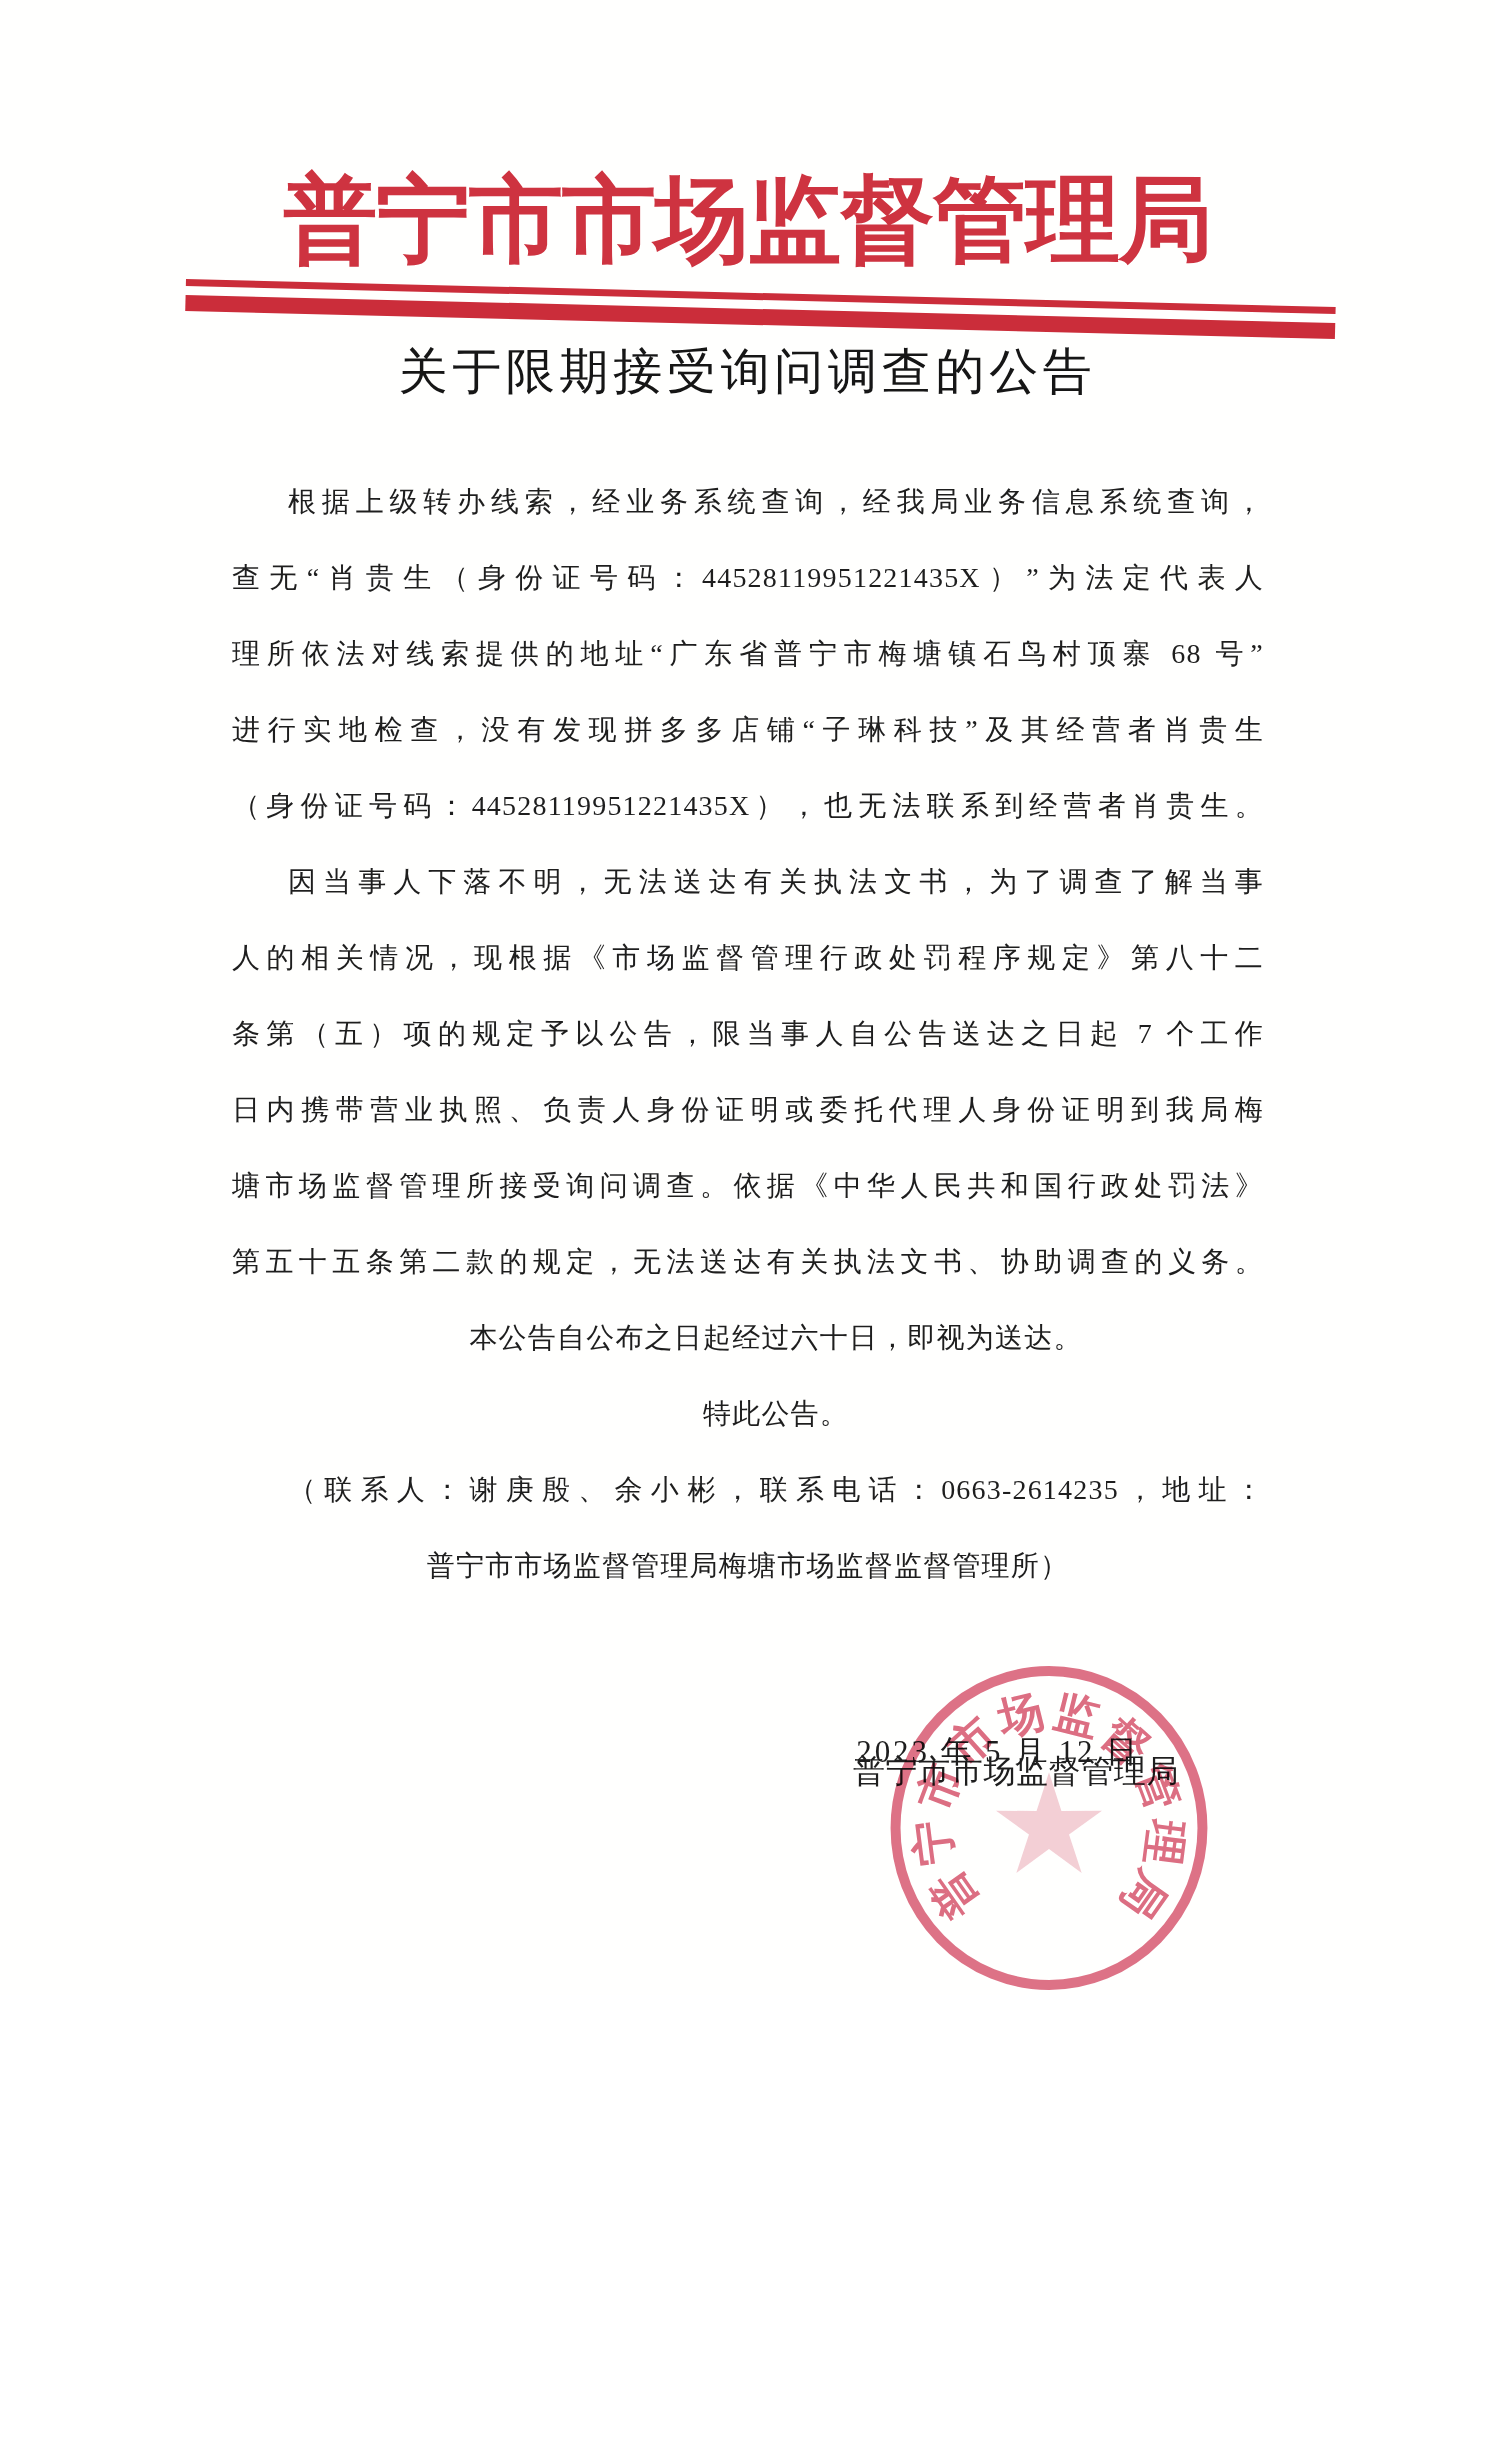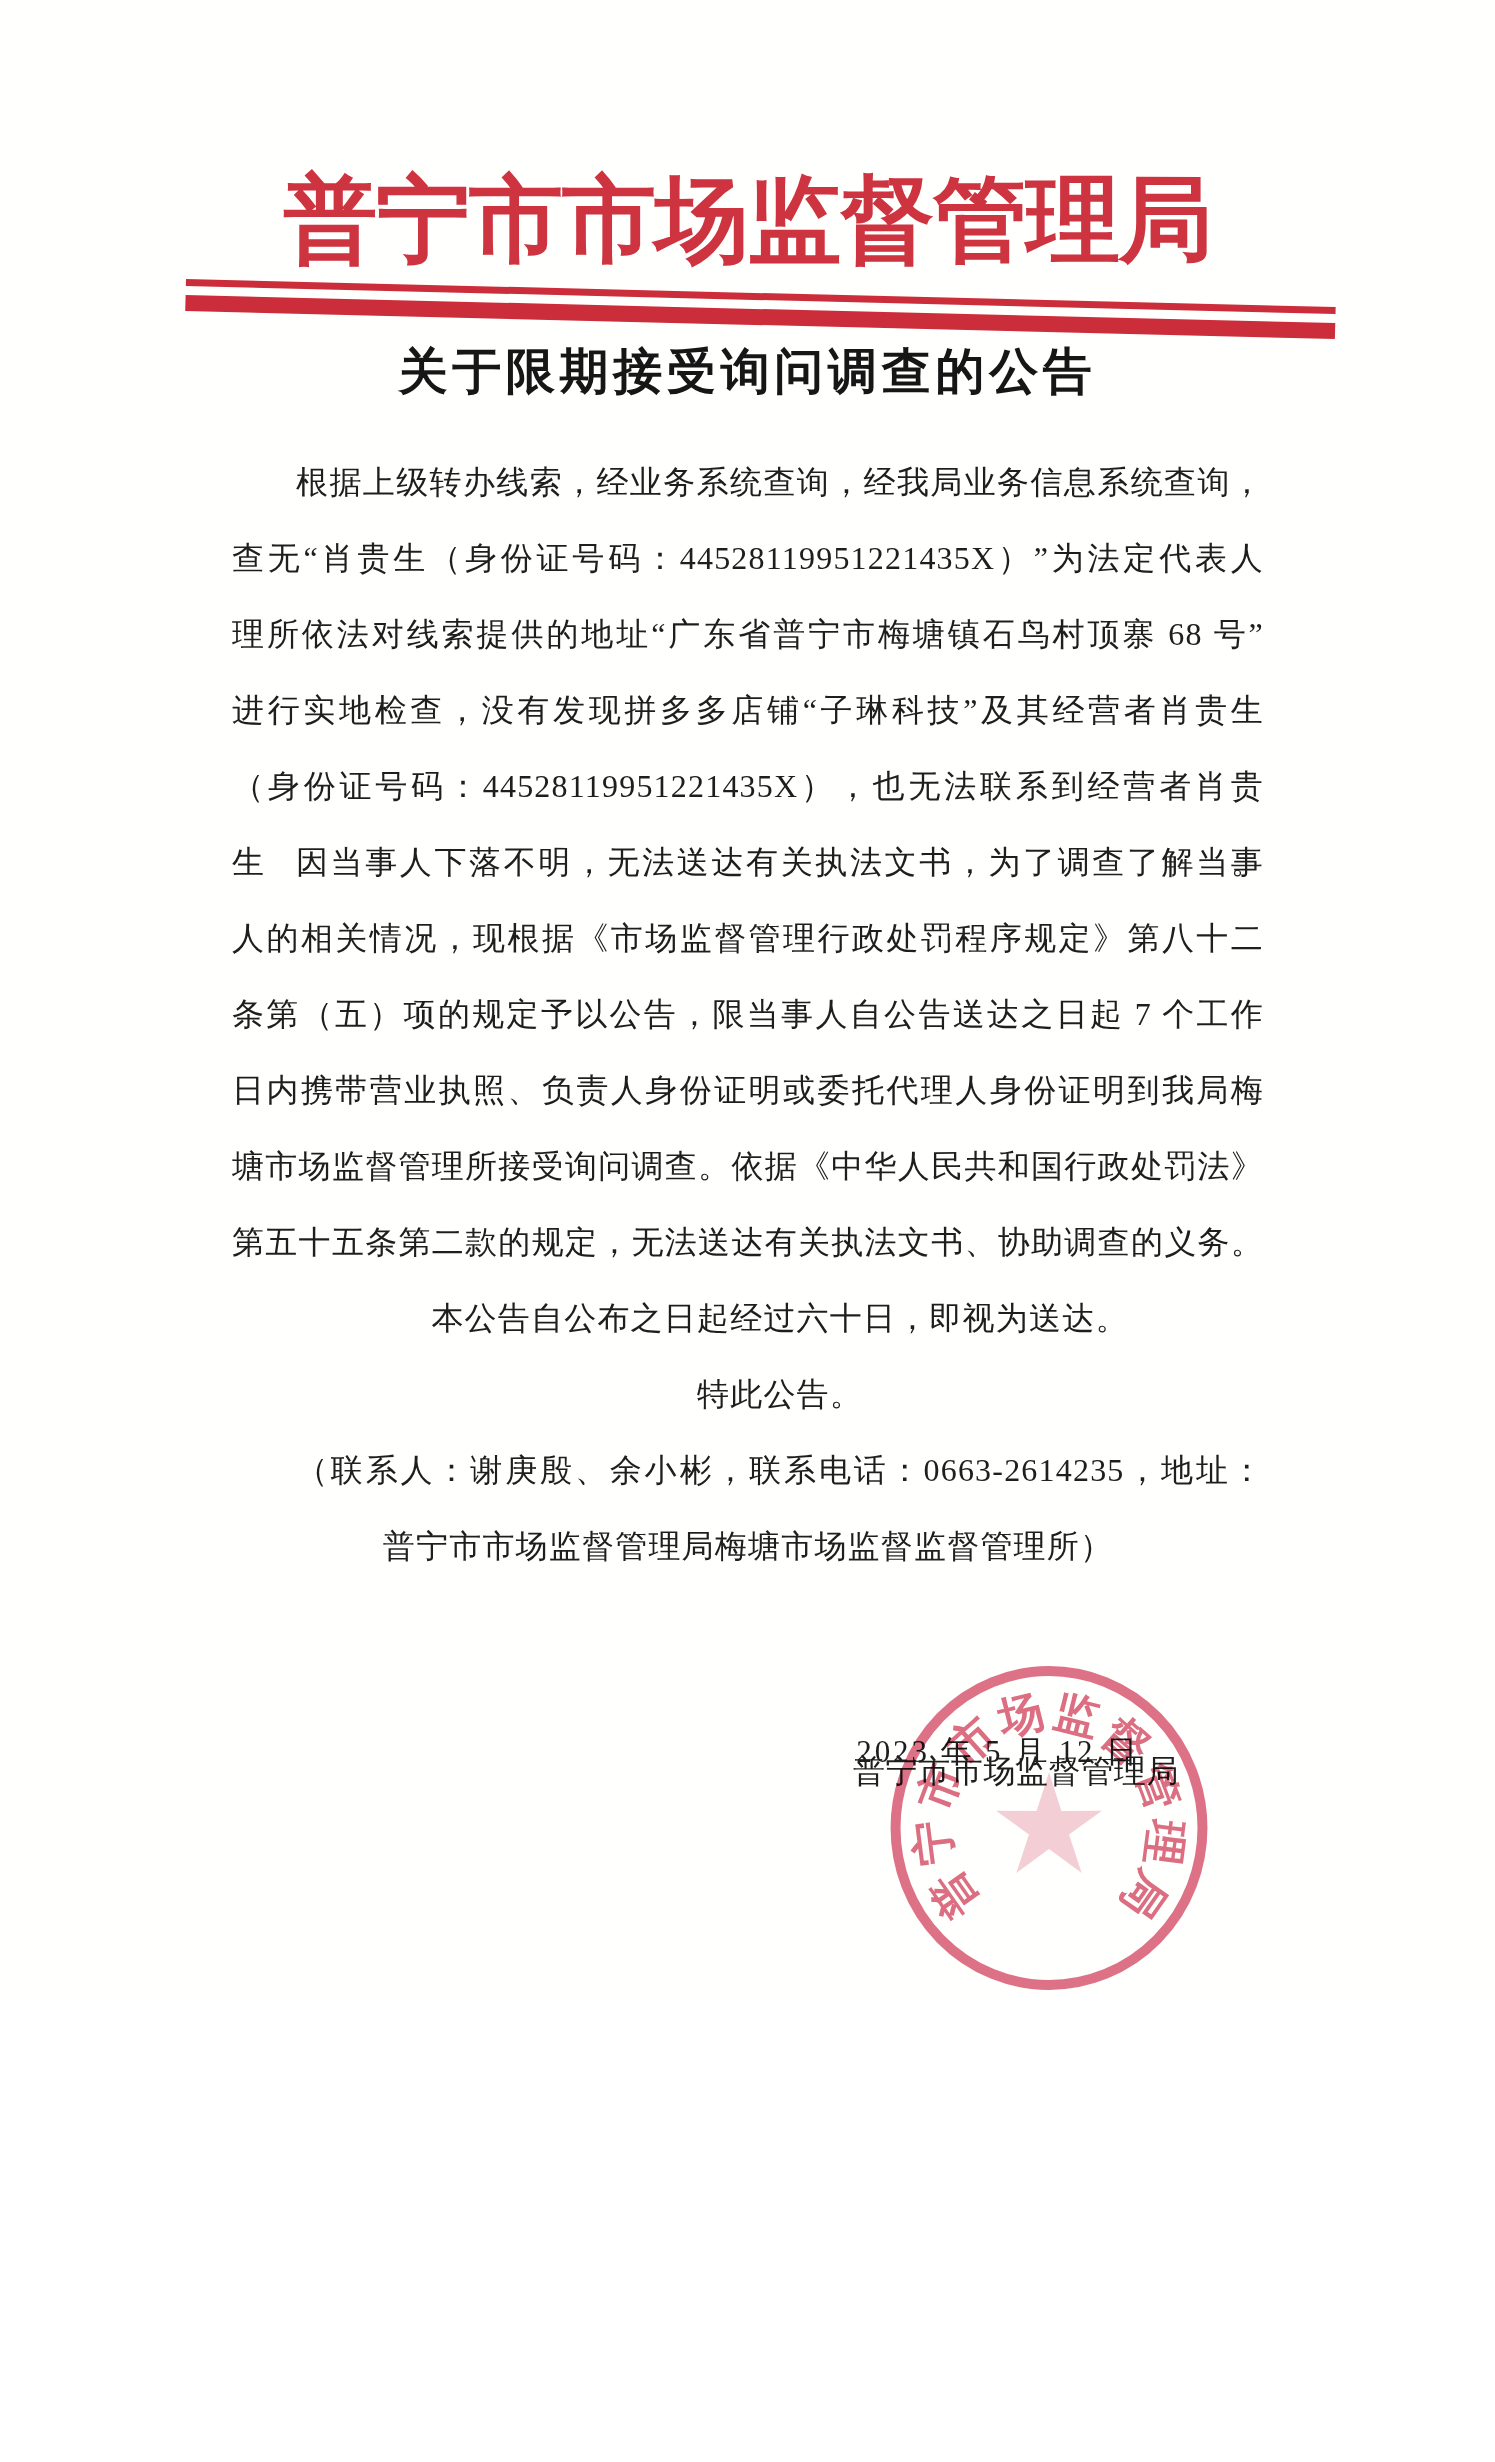--- a/index.html
+++ b/index.html
@@ -28,28 +28,28 @@
   .letterhead-rule{
     position:absolute;left:186px;top:279px;width:1150px;
     transform:rotate(1.4deg);transform-origin:0 0;
   }
   .rule-thin{height:7px;background:var(--rule-red);}
   .rule-gap{height:8.8px;}
   .rule-thick{height:16.4px;background:var(--rule-red);}
   .doc-title{
     position:absolute;top:339px;left:0;width:100%;
     text-align:center;
-    font-size:49px;font-weight:bold;
+    font-size:49px;font-weight:normal;
     letter-spacing:4.7px;
     color:#161616;
     white-space:nowrap;
   }
   .notice-body{
-    position:absolute;top:444px;left:232px;width:1032px;
-    font-size:32px;
+    position:absolute;top:464px;left:232px;width:1032px;
+    font-size:28px;
     letter-spacing:1.2px;
   }
   .body-line{
     height:76px;line-height:76px;
     white-space:nowrap;
     text-align:center;
   }
   .body-line.full{
     white-space:normal;
     word-break:break-all;

